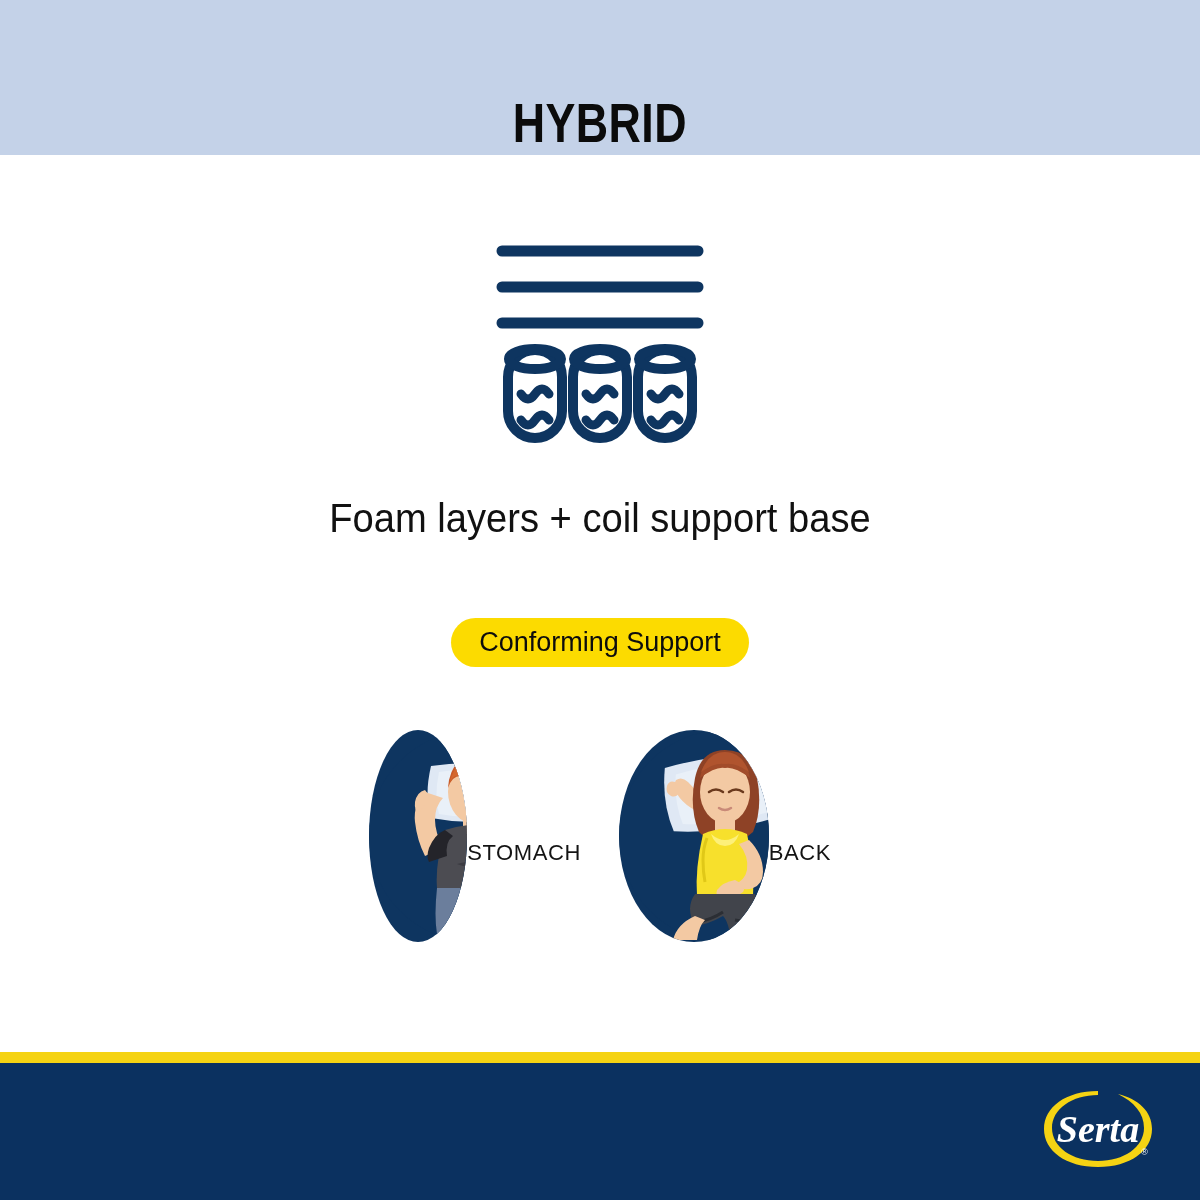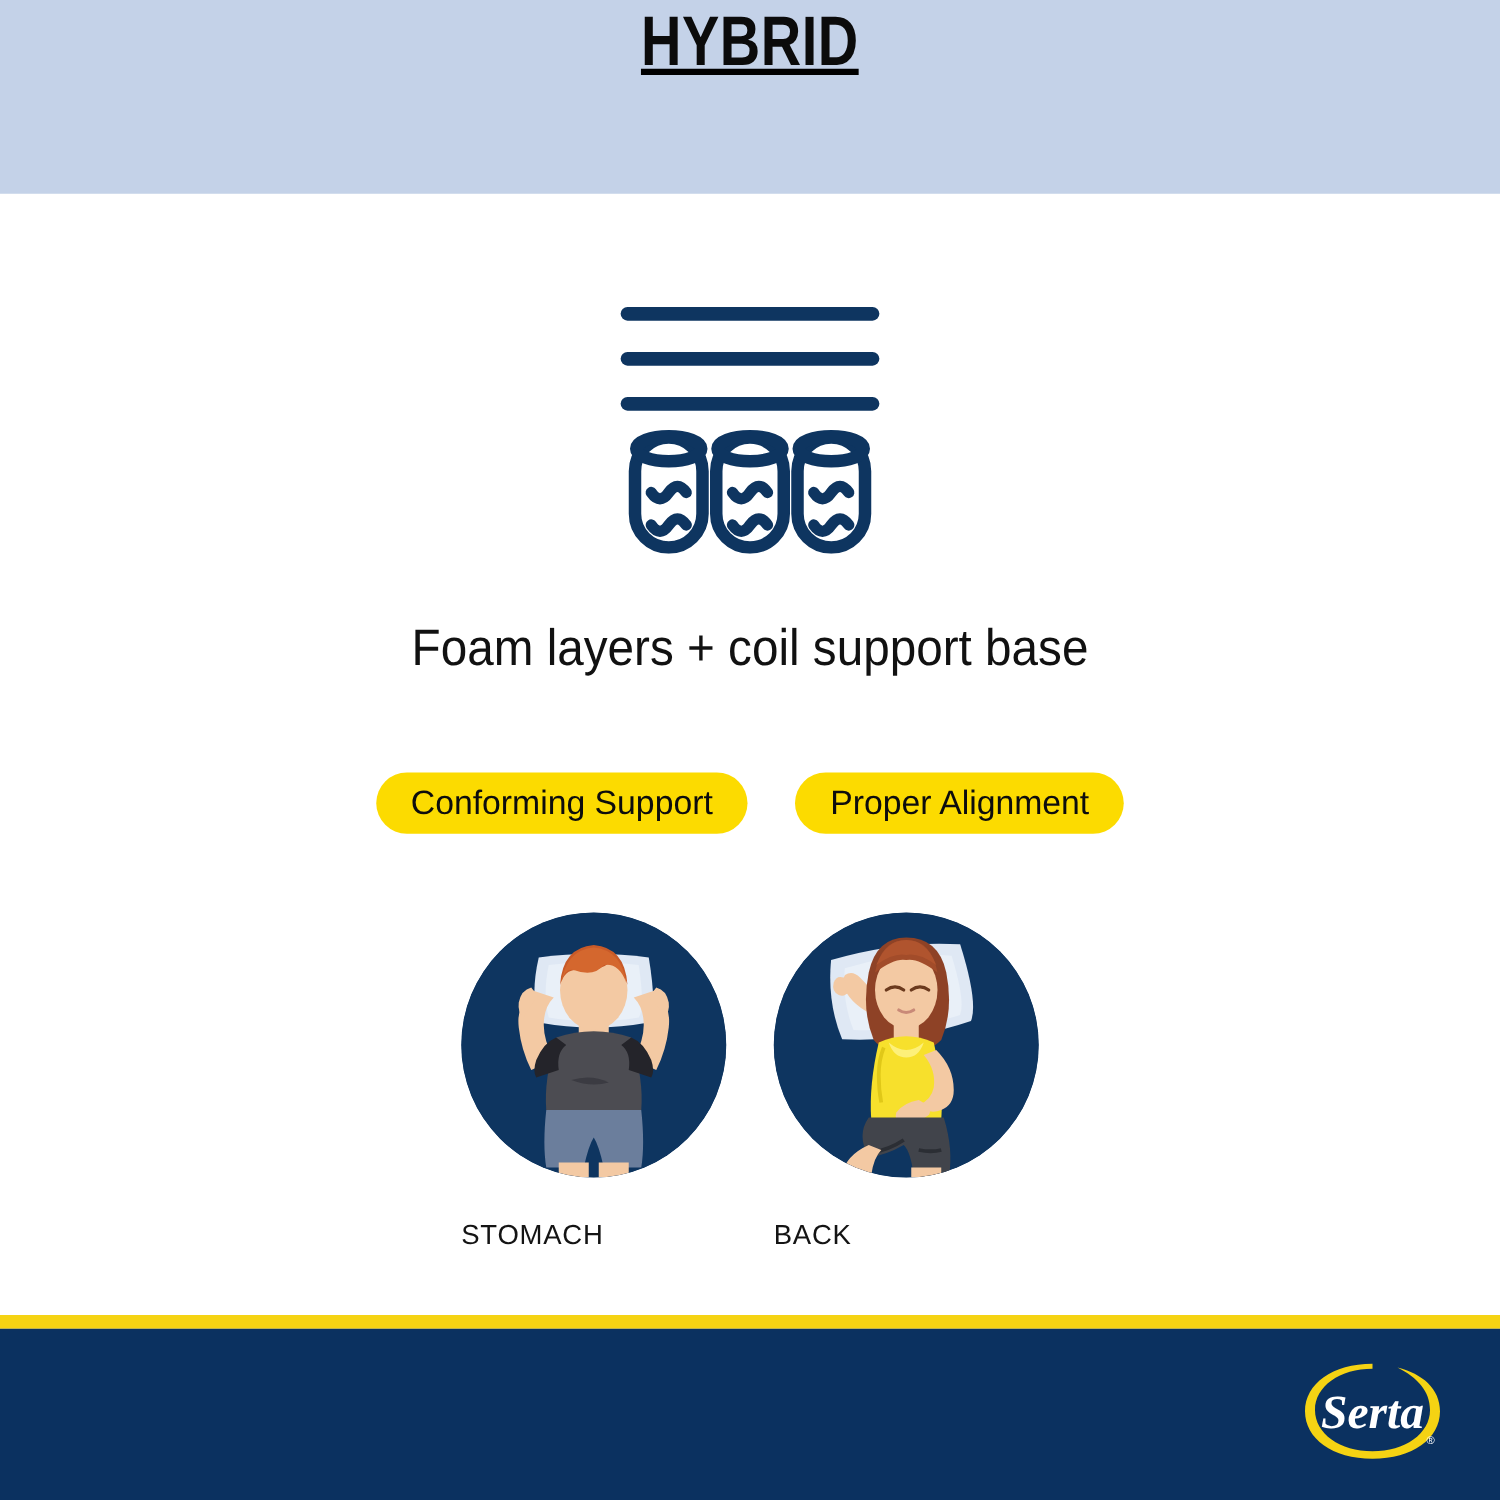--- a/index.html
+++ b/index.html
@@ -23,23 +23,22 @@
 
   
   .header-band {
     position: absolute;
     left: 0;
     top: 0;
     width: 1200px;
     height: 155px;
     background: #c4d2e8;
     display: flex;
-    align-items: flex-start;
-    justify-content: center;
-    text-decoration: underline;
+    align-items: flex-end;
+    justify-content: center;
   }
   .header-title {
     font-family: "Liberation Sans", sans-serif;
     font-size: 56px;
     font-weight: bold;
     color: #0b0b0b;
     letter-spacing: 0.5px;
     transform: scaleX(0.80);
     transform-origin: center center;
     white-space: nowrap;
@@ -109,22 +108,22 @@
     left: 0;
     top: 730px;
     width: 1200px;
     display: flex;
     justify-content: center;
     gap: 38px;
   }
   .position {
     width: 212px;
     display: flex;
-    flex-direction: column;
-    align-items: flex-start;
+    flex-direction: row;
+    align-items: center;
   }
   .position-circle {
     width: 212px;
     height: 212px;
     border-radius: 50%;
     background: #0e3560;
     overflow: hidden;
     position: relative;
   }
   .position-circle svg { display: block; }
@@ -204,21 +203,20 @@
           <path d="M161 192 q7 10 14 0 q7 -10 14 0" stroke-width="9" stroke-linecap="round" stroke-linejoin="round"></path>
         </g>
       </g>
     </svg>
   </div>
 
   <div class="subtitle">Foam layers + coil support base</div>
 
   <div class="pill-row">
     <div class="pill">Conforming Support</div>
-    <div class="pill">Proper Alignment</div>
   </div>
 
   <div class="positions">
 
     <div class="position">
       <div class="position-circle">
         <svg width="212" height="212" viewBox="0 0 212 212" aria-hidden="true">
           <circle cx="106" cy="106" r="106" fill="#0e3560"></circle>
 
           <g>

